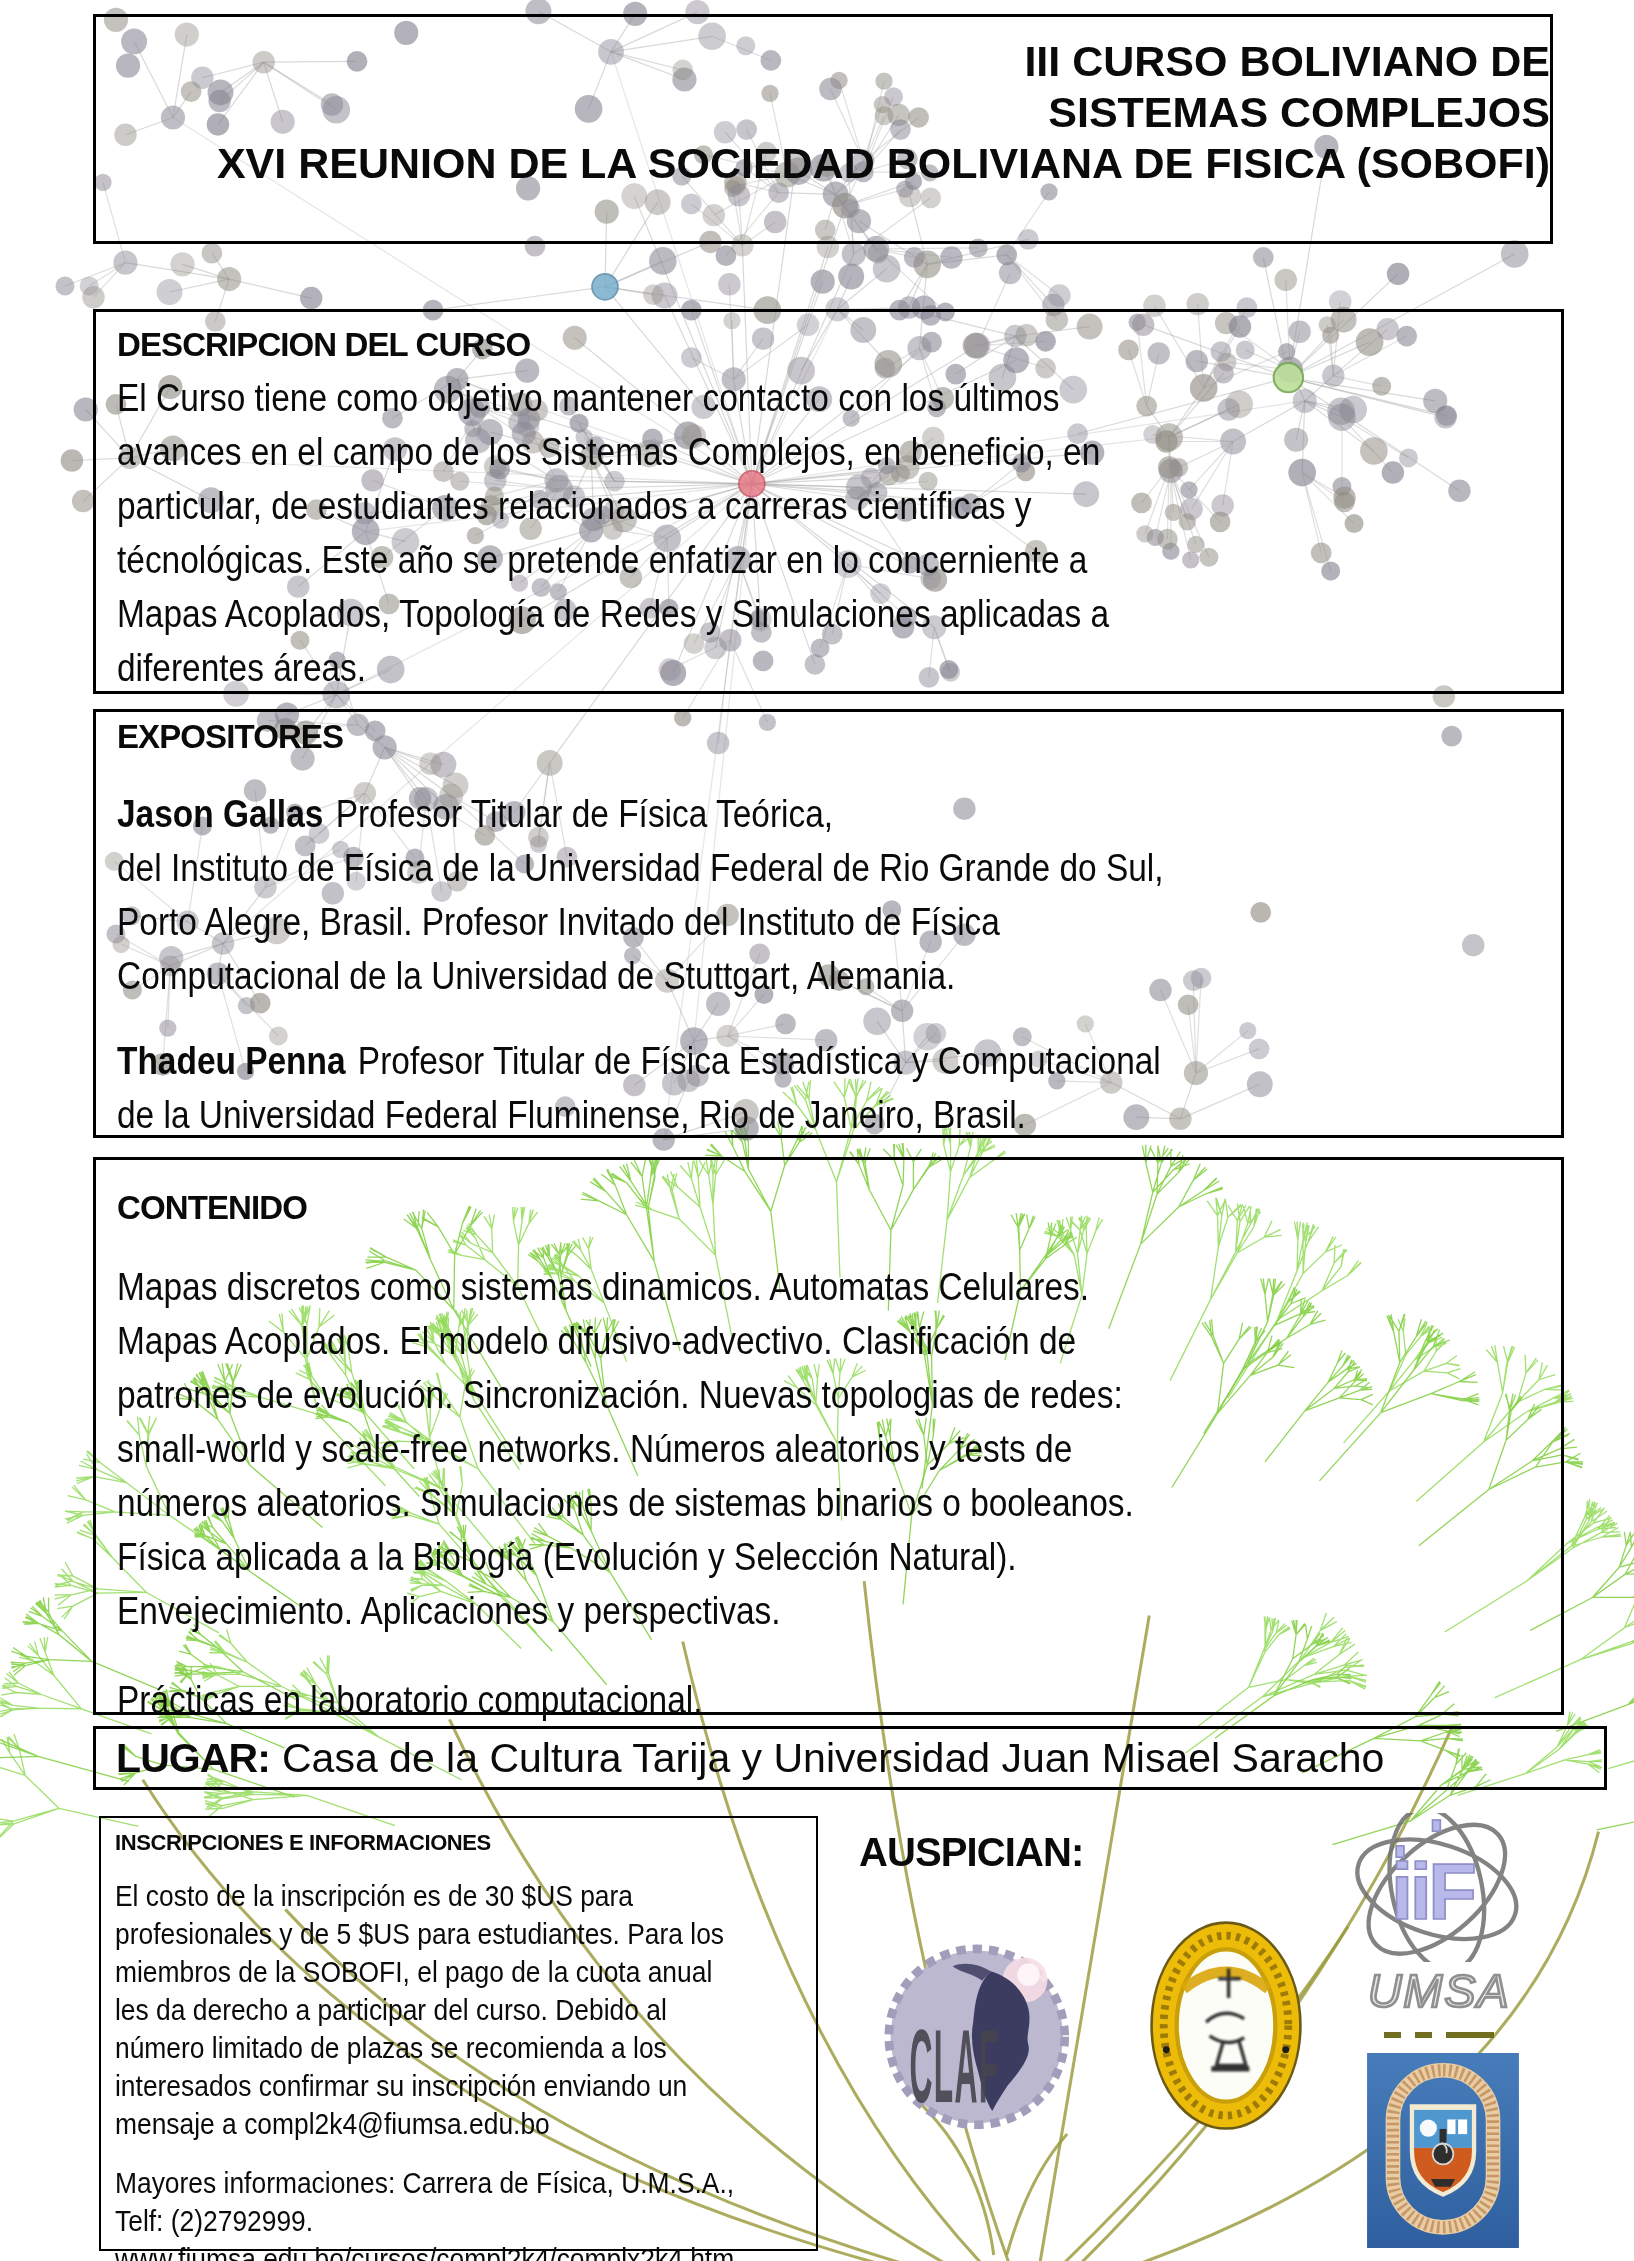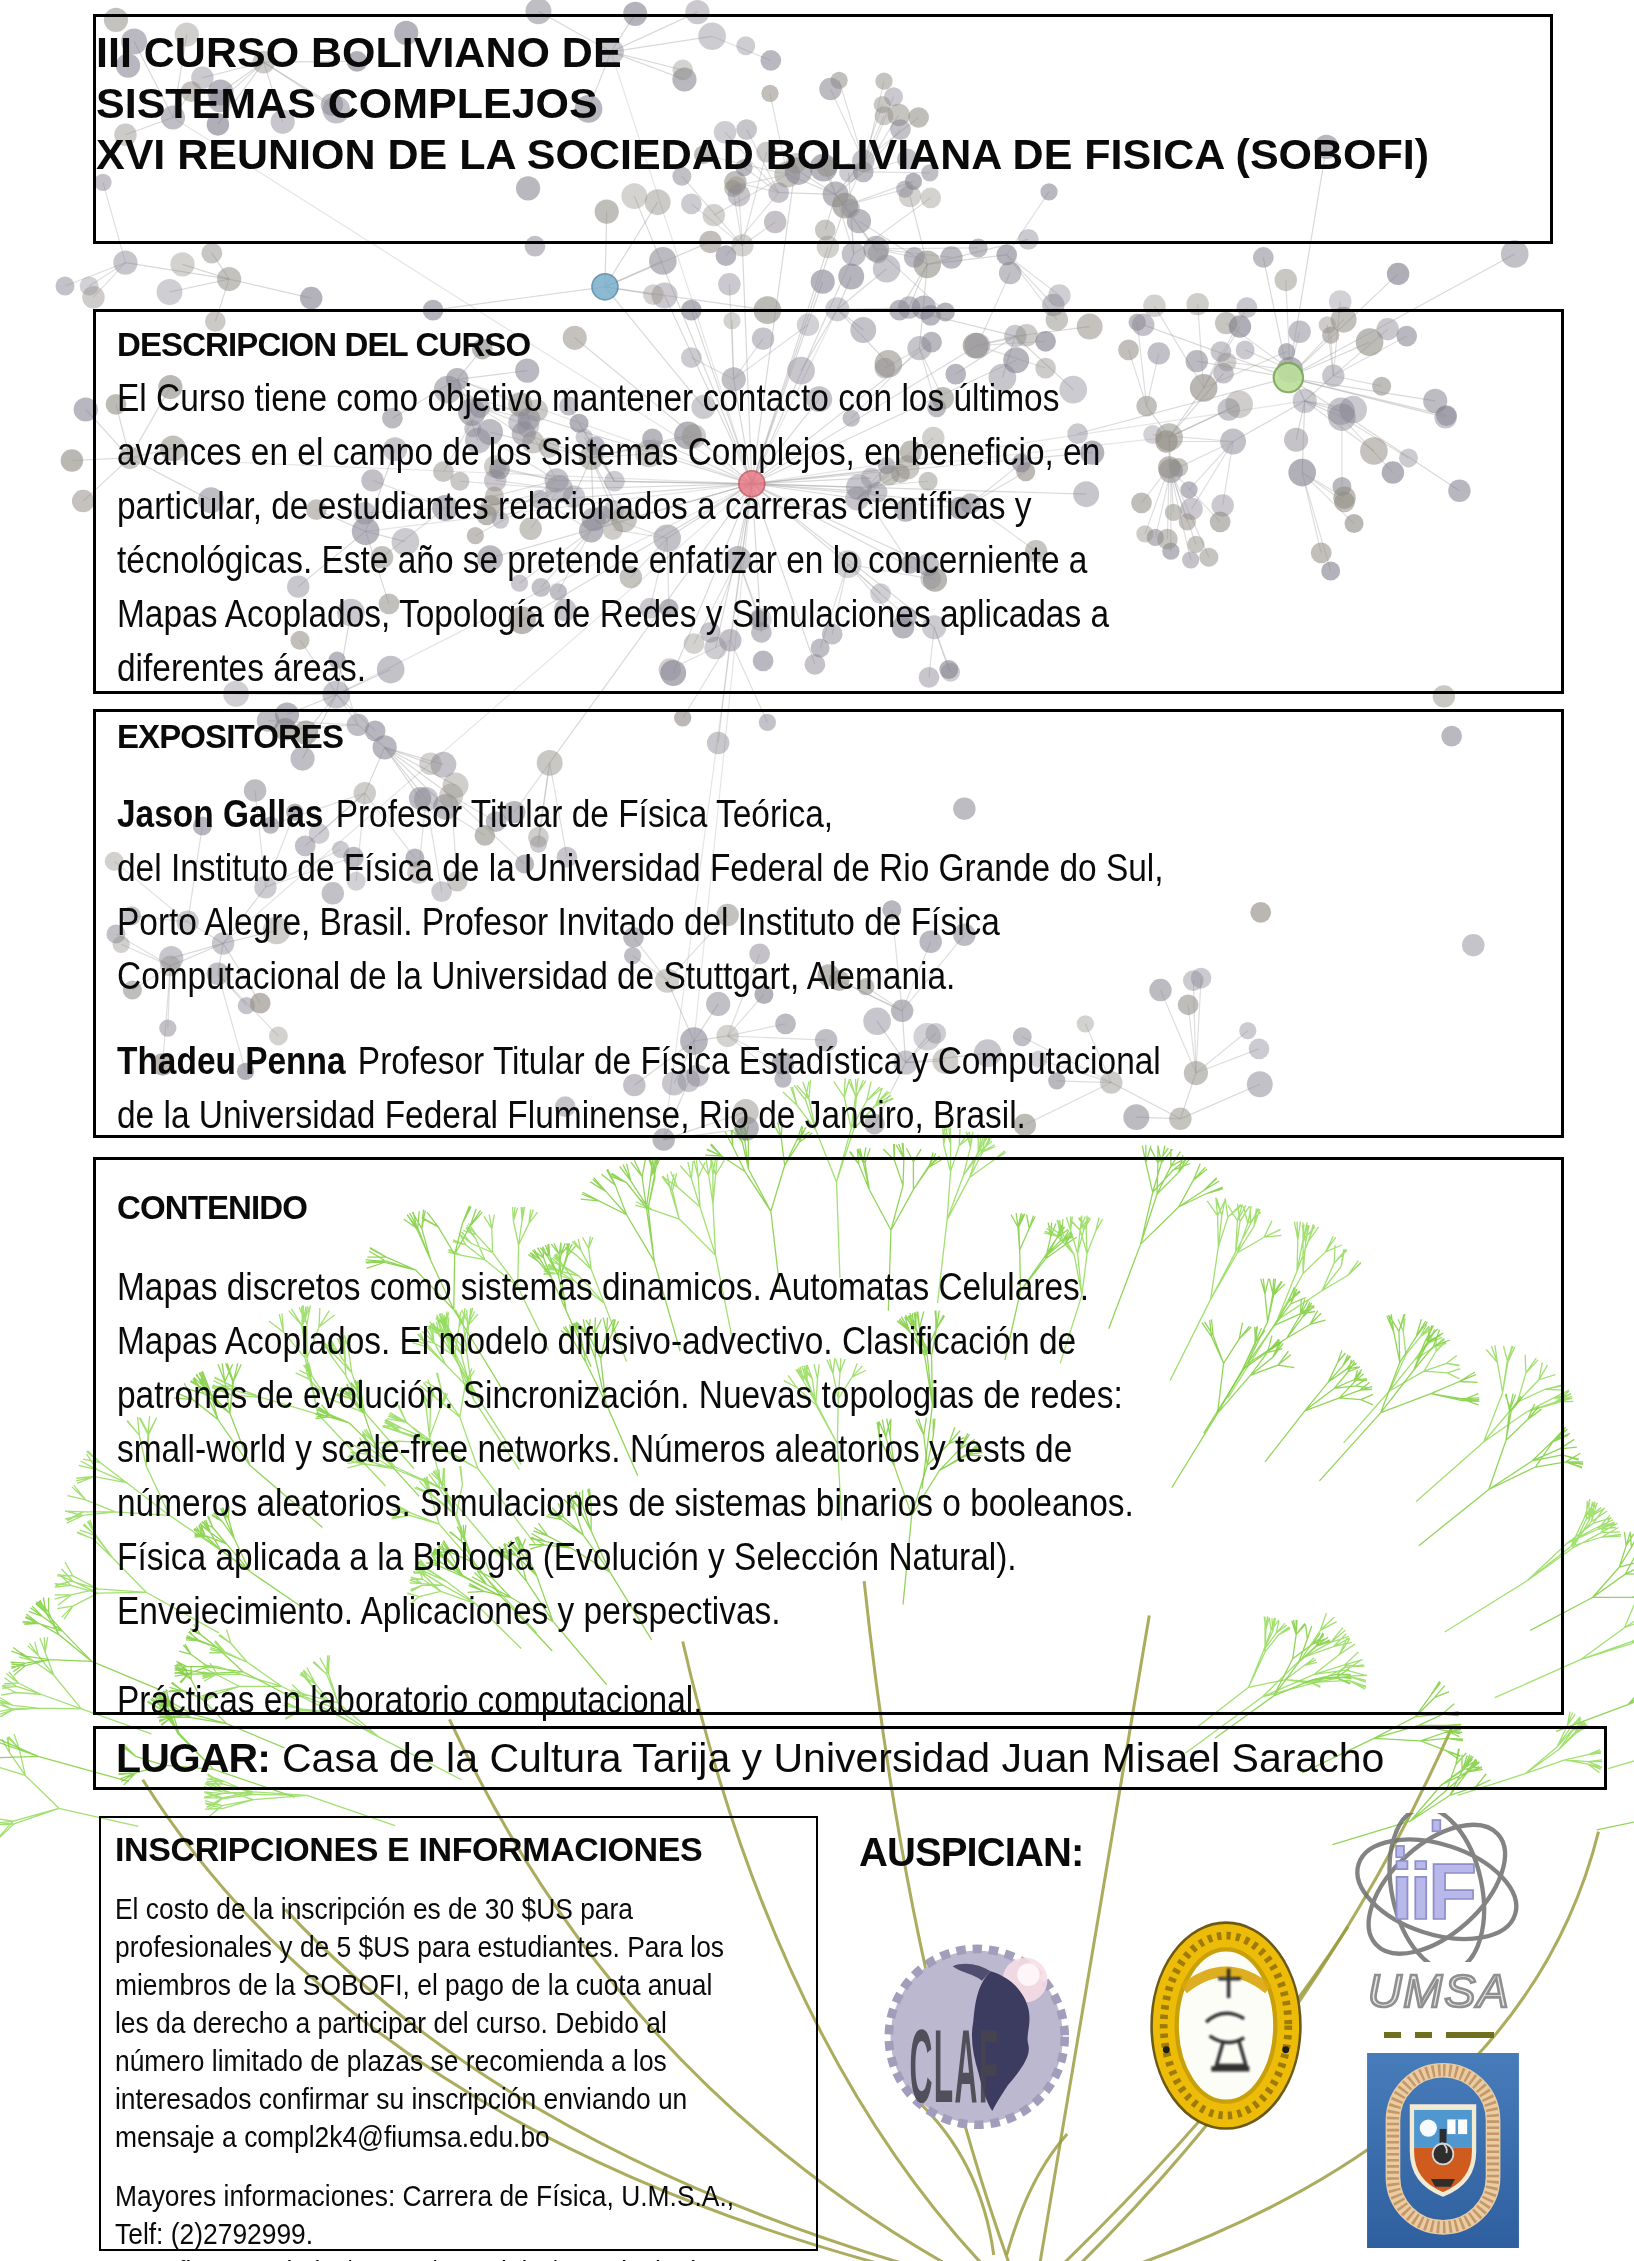--- a/index.html
+++ b/index.html
@@ -3,42 +3,42 @@
 <meta charset="utf-8">
 <style>
   html,body{margin:0;padding:0}
   body{
     width:1635px;height:2261px;position:relative;background:#ffffff;
     font-family:"Liberation Sans","DejaVu Sans",sans-serif;color:#0a0a0a;overflow:hidden;
   }
   #bg{position:absolute;left:0;top:0;width:1635px;height:2261px;z-index:0}
   .box{position:absolute;border:3.5px solid #000;box-sizing:border-box;background:transparent;z-index:2}
   
-  #header-box{left:93px;top:14px;width:1460px;height:230px;text-align:left;padding-top:10px}
+  #header-box{left:93px;top:14px;width:1460px;height:230px;text-align:right;padding-top:19px}
   #header-box .l{font-size:43px;font-weight:bold;line-height:51px;white-space:nowrap}
   #header-box .l4{font-weight:normal}
   
   h2.sec{font-size:33px;font-weight:bold;margin:5.2px 0 0 0;letter-spacing:-0.9px}
   .cond{transform:scaleX(0.88);transform-origin:0 0;width:113%}
   .body44{font-size:38px;line-height:54px;white-space:pre-line;margin:0}
   #descripcion{left:93px;top:309px;width:1471px;height:385px;padding:8.6px 21px}
   #descripcion .body44{margin-top:7px}
   #expositores{left:93px;top:709px;width:1471px;height:429px;padding:1px 21px}
   #expositores p{margin:31px 0 0 0}
   #expositores .sp{margin-left:14px}
   #contenido{left:93px;top:1157px;width:1471px;height:558px;padding:24px 21px}
   #contenido .body44{margin-top:33px}
   #contenido .practice{margin-top:35px}
   
   #lugar{left:93px;top:1726px;width:1514px;height:64px;padding:6px 20px;font-size:41px;white-space:nowrap}
   #lugar .sp{margin-left:12px;font-weight:normal}
   #lugar b{letter-spacing:-0.9px}
   
   #inscripciones{left:99px;top:1816px;width:719px;height:435px;border-width:2.6px;padding:10.4px 14px}
-  #inscripciones h3{font-size:34px;font-weight:bold;margin:1.7px 0 0 0;letter-spacing:-0.4px}
+  #inscripciones h3{font-size:22px;font-weight:bold;margin:1.7px 0 0 0;letter-spacing:-0.4px}
   .body35{font-size:30px;line-height:38px;white-space:pre-line;margin:21px 0 0 0}
   
   #auspician{position:absolute;left:859px;top:1830px;font-size:40px;font-weight:bold;letter-spacing:-0.9px;z-index:2}
   .logo{position:absolute;z-index:2}
   #logo-claf{left:880px;top:1942px;width:197px;height:194px}
   #logo-ucb{left:1149px;top:1920px;width:154px;height:212px}
   #logo-iif{left:1346px;top:1813px;width:186px;height:218px}
   #logo-iif .umsa{font-size:47px;font-weight:normal;font-style:italic;color:#e9e9e9;
      -webkit-text-stroke:2.6px #8f8f8f;text-align:center;margin-top:-1.7px;letter-spacing:1.7px}
   #logo-iif .dashes{display:flex;justify-content:center;align-items:center;gap:14px;margin-top:14px}

